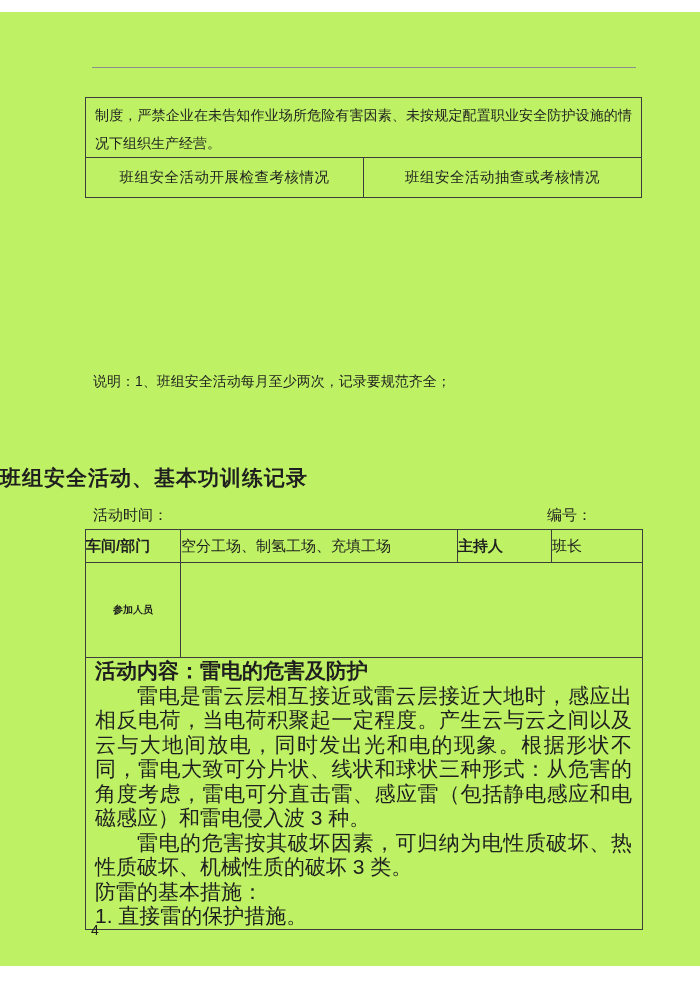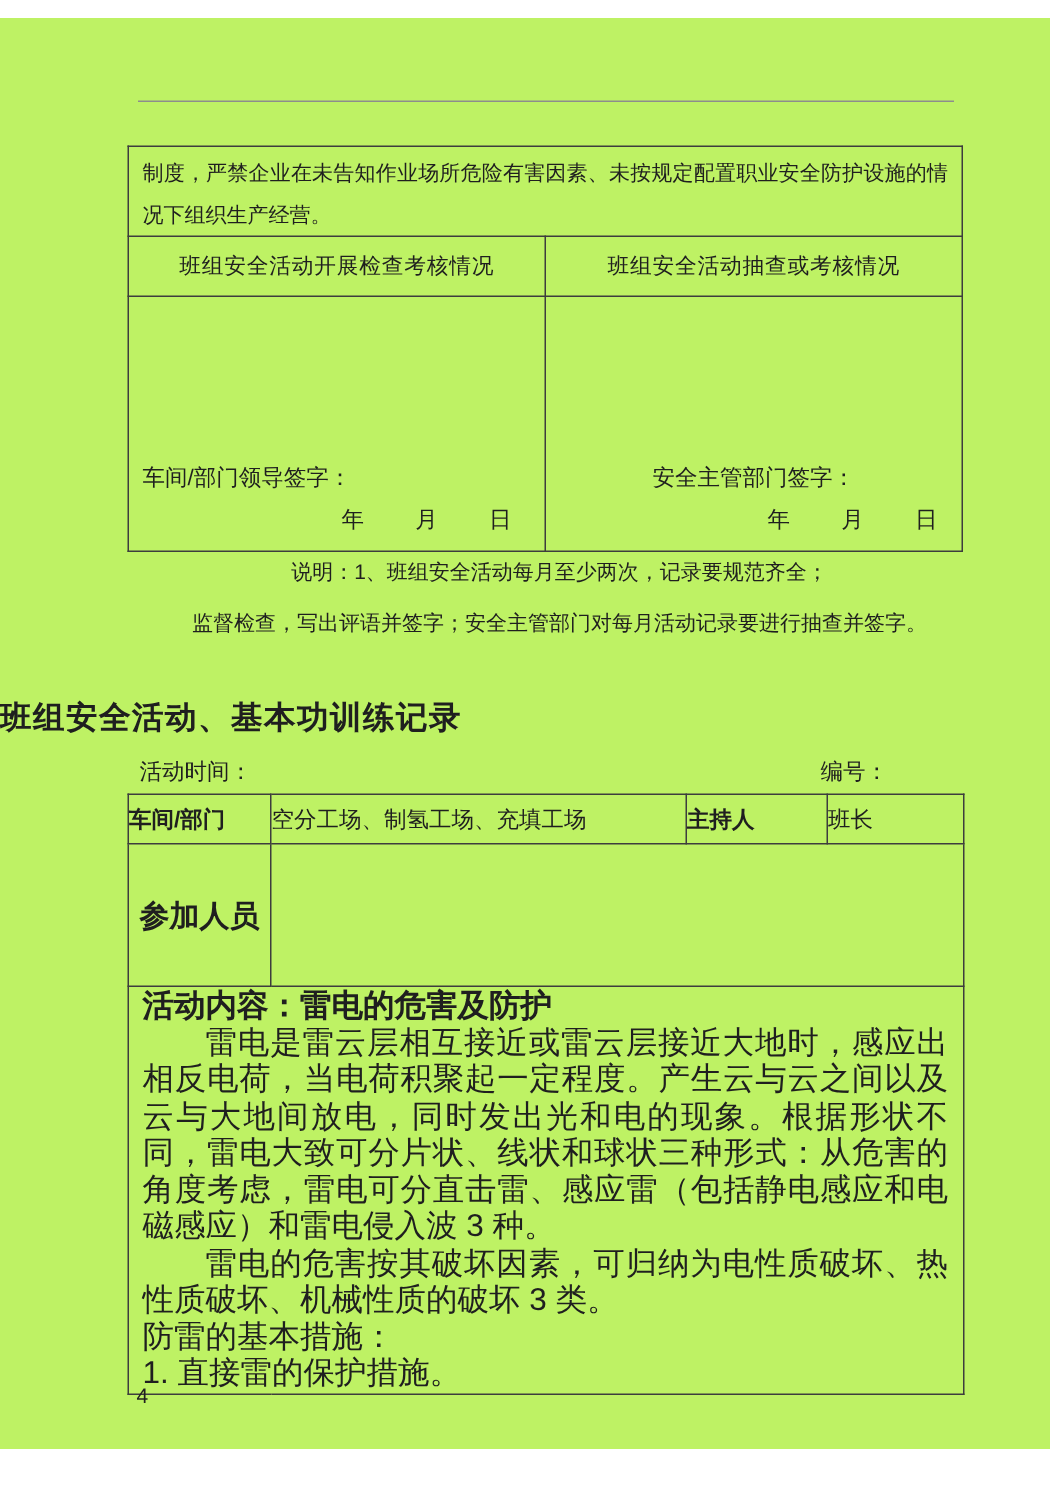--- a/index.html
+++ b/index.html
@@ -60,21 +60,20 @@
   .date-line span { display: inline-block; margin-left: 30px; }
   .date-line span:first-child { margin-left: 0; }
 
   
   .notes {
     position: absolute;
     left: 93px;
     top: 353px;
     width: 560px;
     font-size: 14px;
-    text-align: center;
   }
   .notes .note-line { line-height: 33.5px; white-space: nowrap; }
   .notes .note-line.indented { padding-left: 47px; }
 
   
   .doc-title {
     position: absolute;
     left: 0;
     top: 452px;
     width: 700px;
@@ -99,21 +98,21 @@
 
   
   .table2 {
     position: absolute;
     left: 85px;
     top: 517px;
     width: 557px;
   }
   .table2 .hdr-cell { height: 33px; text-align: left; font-size: 15px; }
   .table2 .bold { font-weight: 700; }
-  .table2 .participants-cell { height: 95px; text-align: center; font-size: 20px; }
+  .table2 .participants-cell { height: 95px; text-align: center; font-size: 10px; }
   .table2 .content-cell {
     height: 245px;
     vertical-align: top;
     padding: 1px 10px 0 9px;
     font-size: 21px;
     line-height: 24.5px;
     text-align: justify;
   }
   .content-heading { font-weight: 700; }
   .body-para { text-indent: 2em; }
@@ -140,44 +139,25 @@
     <tbody>
         <tr>
       <td colspan="2" class="intro-cell">
         <span>制度，严禁企业在未告知作业场所危险有害因素、未按规定配置职业安全防护设施的情况下组织生产经营。</span>
       </td>
     </tr>
     <tr>
       <td class="head-cell">班组安全活动开展检查考核情况</td>
       <td class="head-cell">班组安全活动抽查或考核情况</td>
     </tr>
-    <tr>
-      <td class="record-cell">
-        <div class="sign-line">车间/部门领导签字：</div>
-        <div class="date-line">
-          <span>年</span>
-          <span>月</span>
-          <span>日</span>
-        </div>
-      </td>
-      <td class="record-cell">
-        <div class="sign-line centered">安全主管部门签字：</div>
-        <div class="date-line tight">
-          <span>年</span>
-          <span>月</span>
-          <span>日</span>
-        </div>
-      </td>
-    </tr>
   </tbody>
     </table>
 
   <div class="notes">
     <div class="note-line">说明：1、班组安全活动每月至少两次，记录要规范齐全；</div>
-    <div class="note-line">监督检查，写出评语并签字；安全主管部门对每月活动记录要进行抽查并签字。</div>
   </div>
 
   <div class="doc-title">班组安全活动、基本功训练记录</div>
 
   <div class="meta-row">
     <span>活动时间：</span>
     <span class="number-label">编号：</span>
   </div>
 
   <table class="table2">

